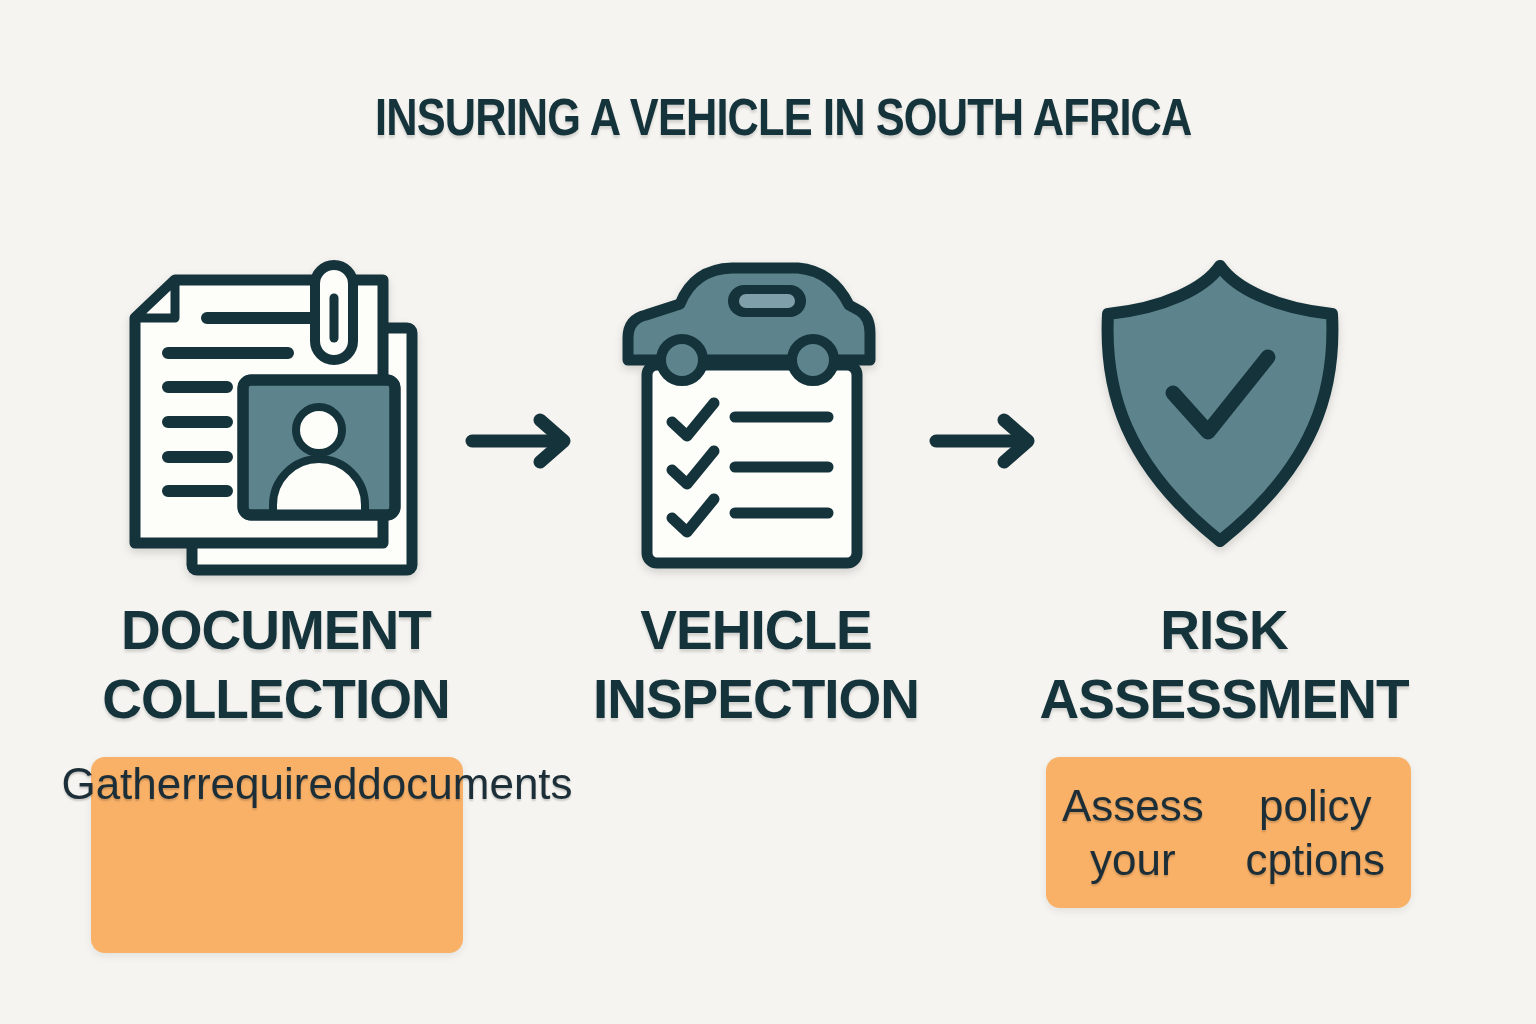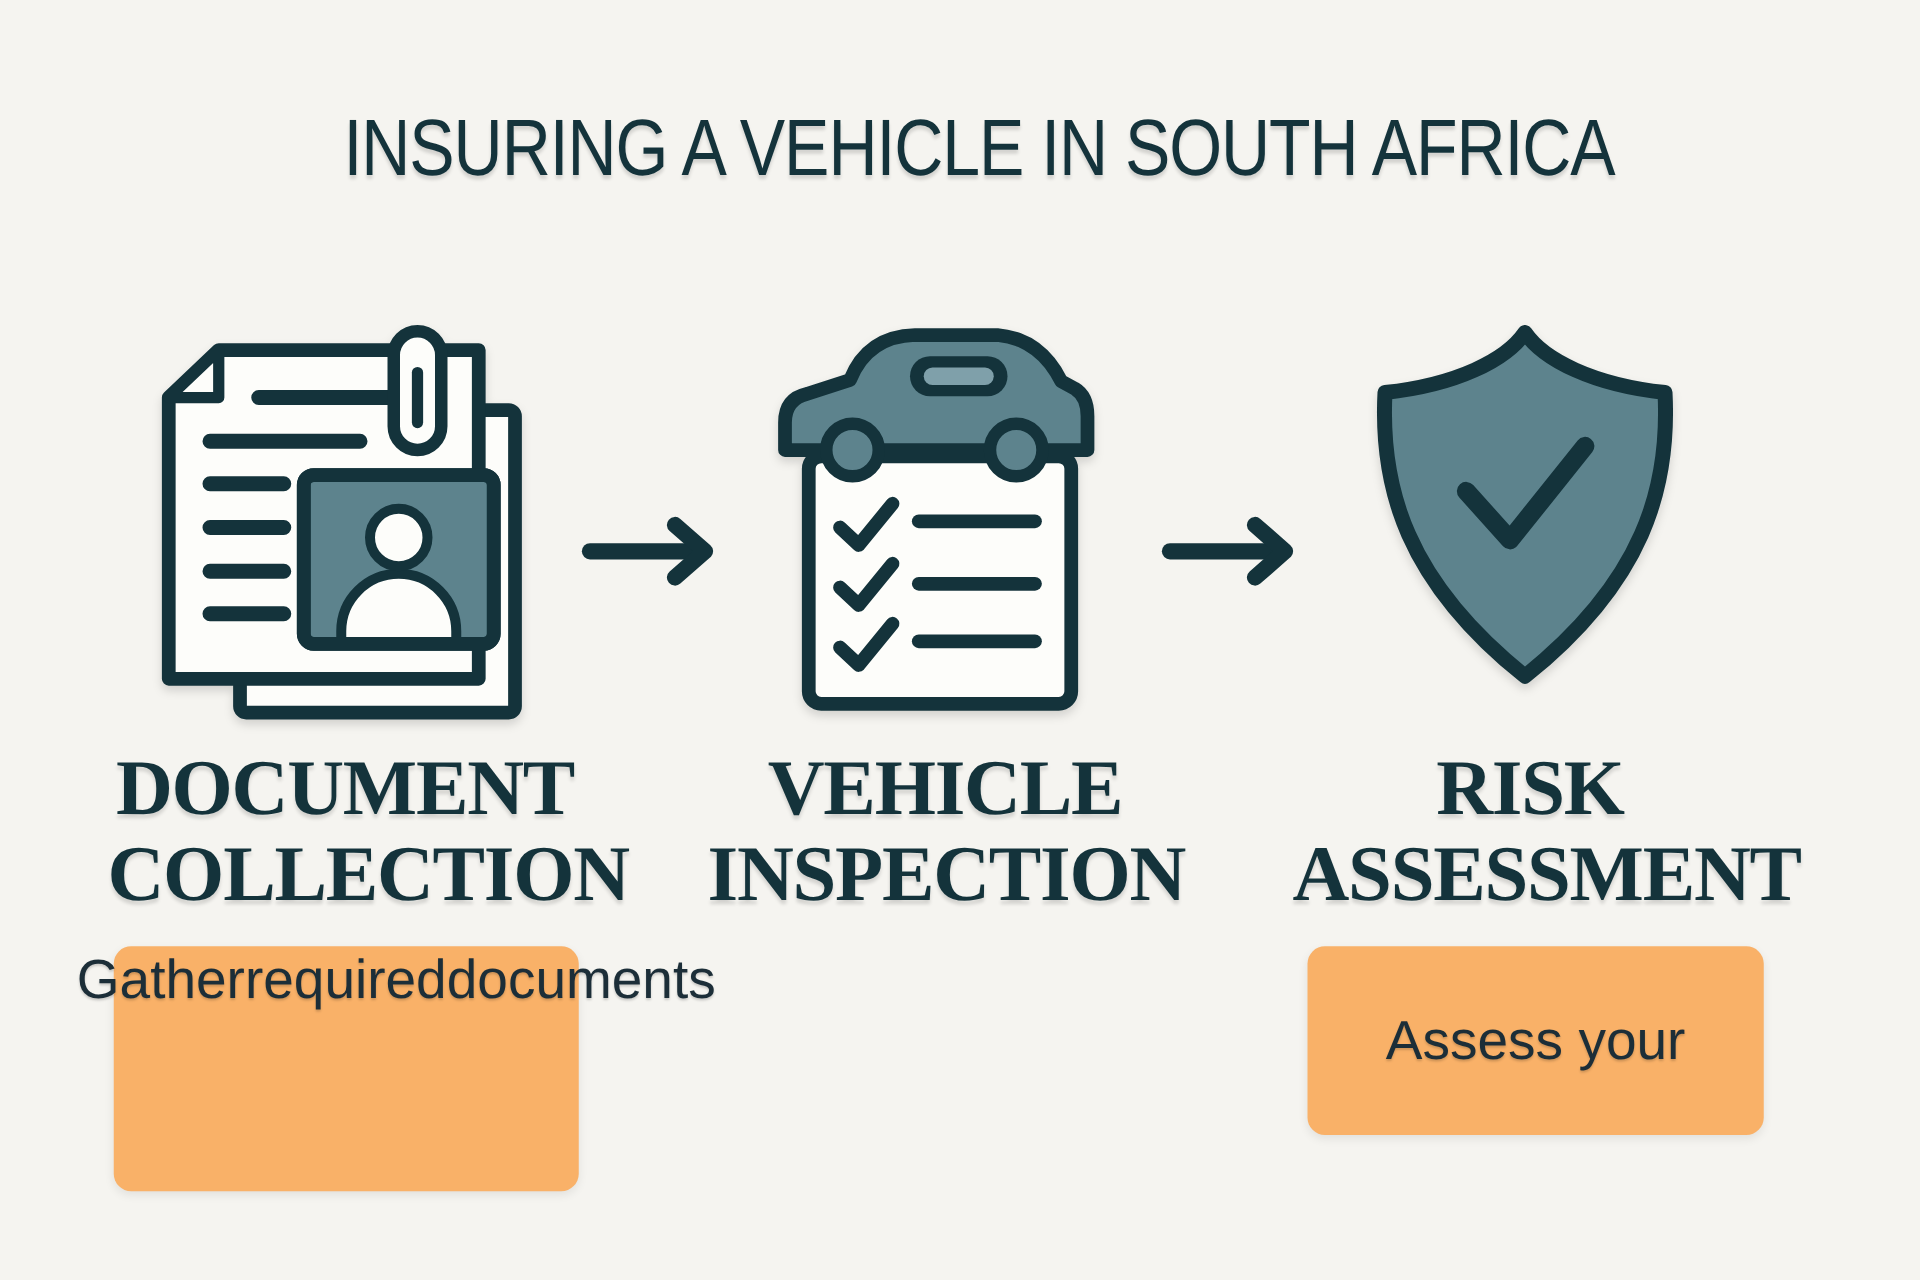--- a/index.html
+++ b/index.html
@@ -13,39 +13,38 @@
   *{margin:0;padding:0;box-sizing:border-box;}
   html,body{background:var(--background);}
   .canvas{
     position:relative;width:1536px;height:1024px;overflow:hidden;
     background:var(--background);
     font-family:"Liberation Sans","DejaVu Sans",sans-serif;
     color:var(--ink);
   }
   .title{
     position:absolute;left:0;right:0;top:78px;
-    text-align:center;font-size:64px;font-weight:normal;line-height:80px;
+    text-align:center;font-size:51px;font-weight:bold;line-height:80px;
     letter-spacing:-1px;white-space:nowrap;margin-left:31px;
   }
   .title-inner{
     display:inline-block;transform:scaleX(0.85);transform-origin:50% 50%;
     text-shadow:0 3px 3px rgba(0,0,0,0.14);
   }
   .icon{position:absolute;filter:drop-shadow(0 4px 4px rgba(0,0,0,0.14));}
   .icon-doc{left:125px;top:258px;width:300px;height:320px;}
   .icon-car{left:618px;top:255px;width:265px;height:330px;}
   .icon-shield{left:1085px;top:258px;width:280px;height:320px;}
   .arrow{position:absolute;width:116px;height:58px;}
   .arrow-1{left:464px;top:412px;}
   .arrow-2{left:928px;top:412px;}
   .heading{
     position:absolute;top:596px;width:380px;text-align:center;
-    font-size:63px;font-weight:bold;line-height:69px;letter-spacing:-1px;
+    font-size:55px;font-weight:bold;line-height:69px;letter-spacing:-1px;
     text-shadow:0 3px 3px rgba(0,0,0,0.14);
-    font-family:Liberation Serif, serif;
   }
   .heading span{display:block;}
   .heading-1{left:86px;}
   .heading-2{left:566px;}
   .heading-3{left:1034px;}
   .card{
     position:absolute;top:757px;background:var(--card-bg);
     border-radius:14px;display:flex;flex-direction:row;justify-content:center;
     font-size:44px;line-height:54px;color:#1c2e38;
     box-shadow:0 3px 8px rgba(0,0,0,0.08);
@@ -135,15 +134,16 @@
     <span>ASSESSMENT</span>
   </div>
 
   <div class="card card-1">
     <span>Gather</span>
     <span>required</span>
     <span>documents</span>
   </div>
   <div class="card card-3">
     <span>Assess your</span>
+    <span>policy cptions</span>
   </div>
 
 </div>
 
 </body></html>

